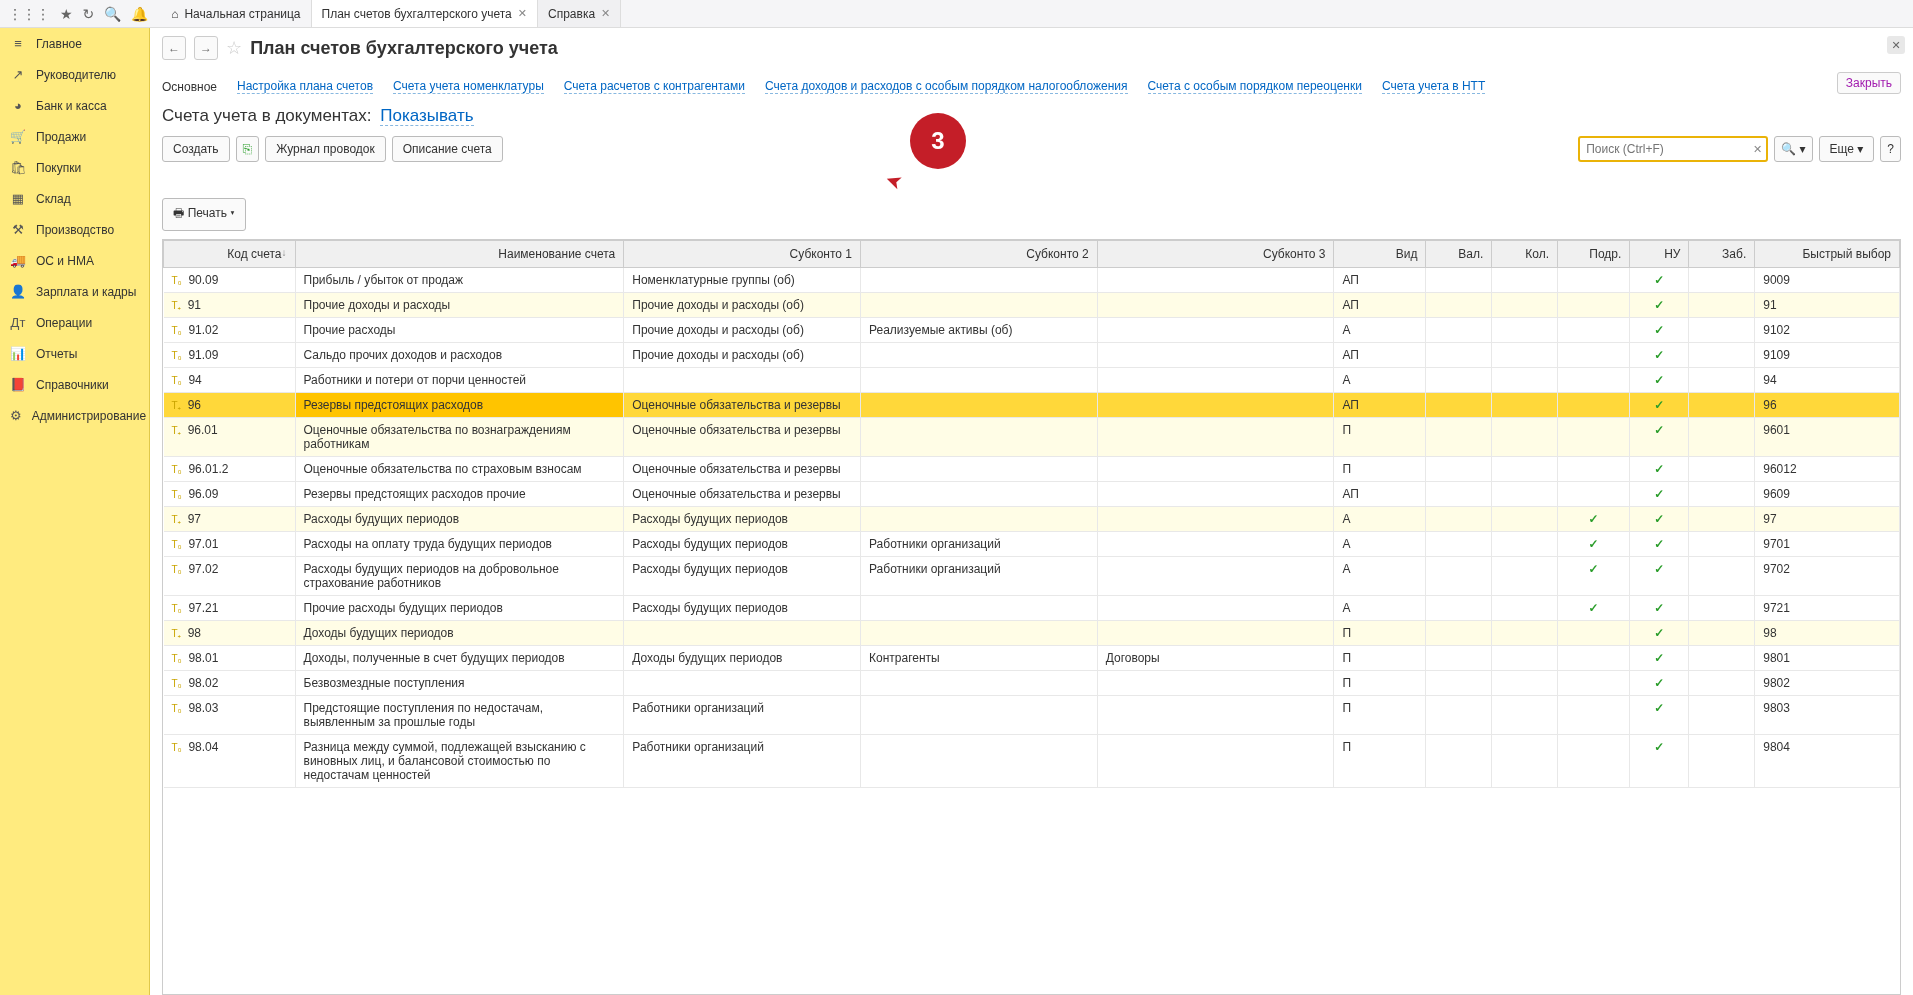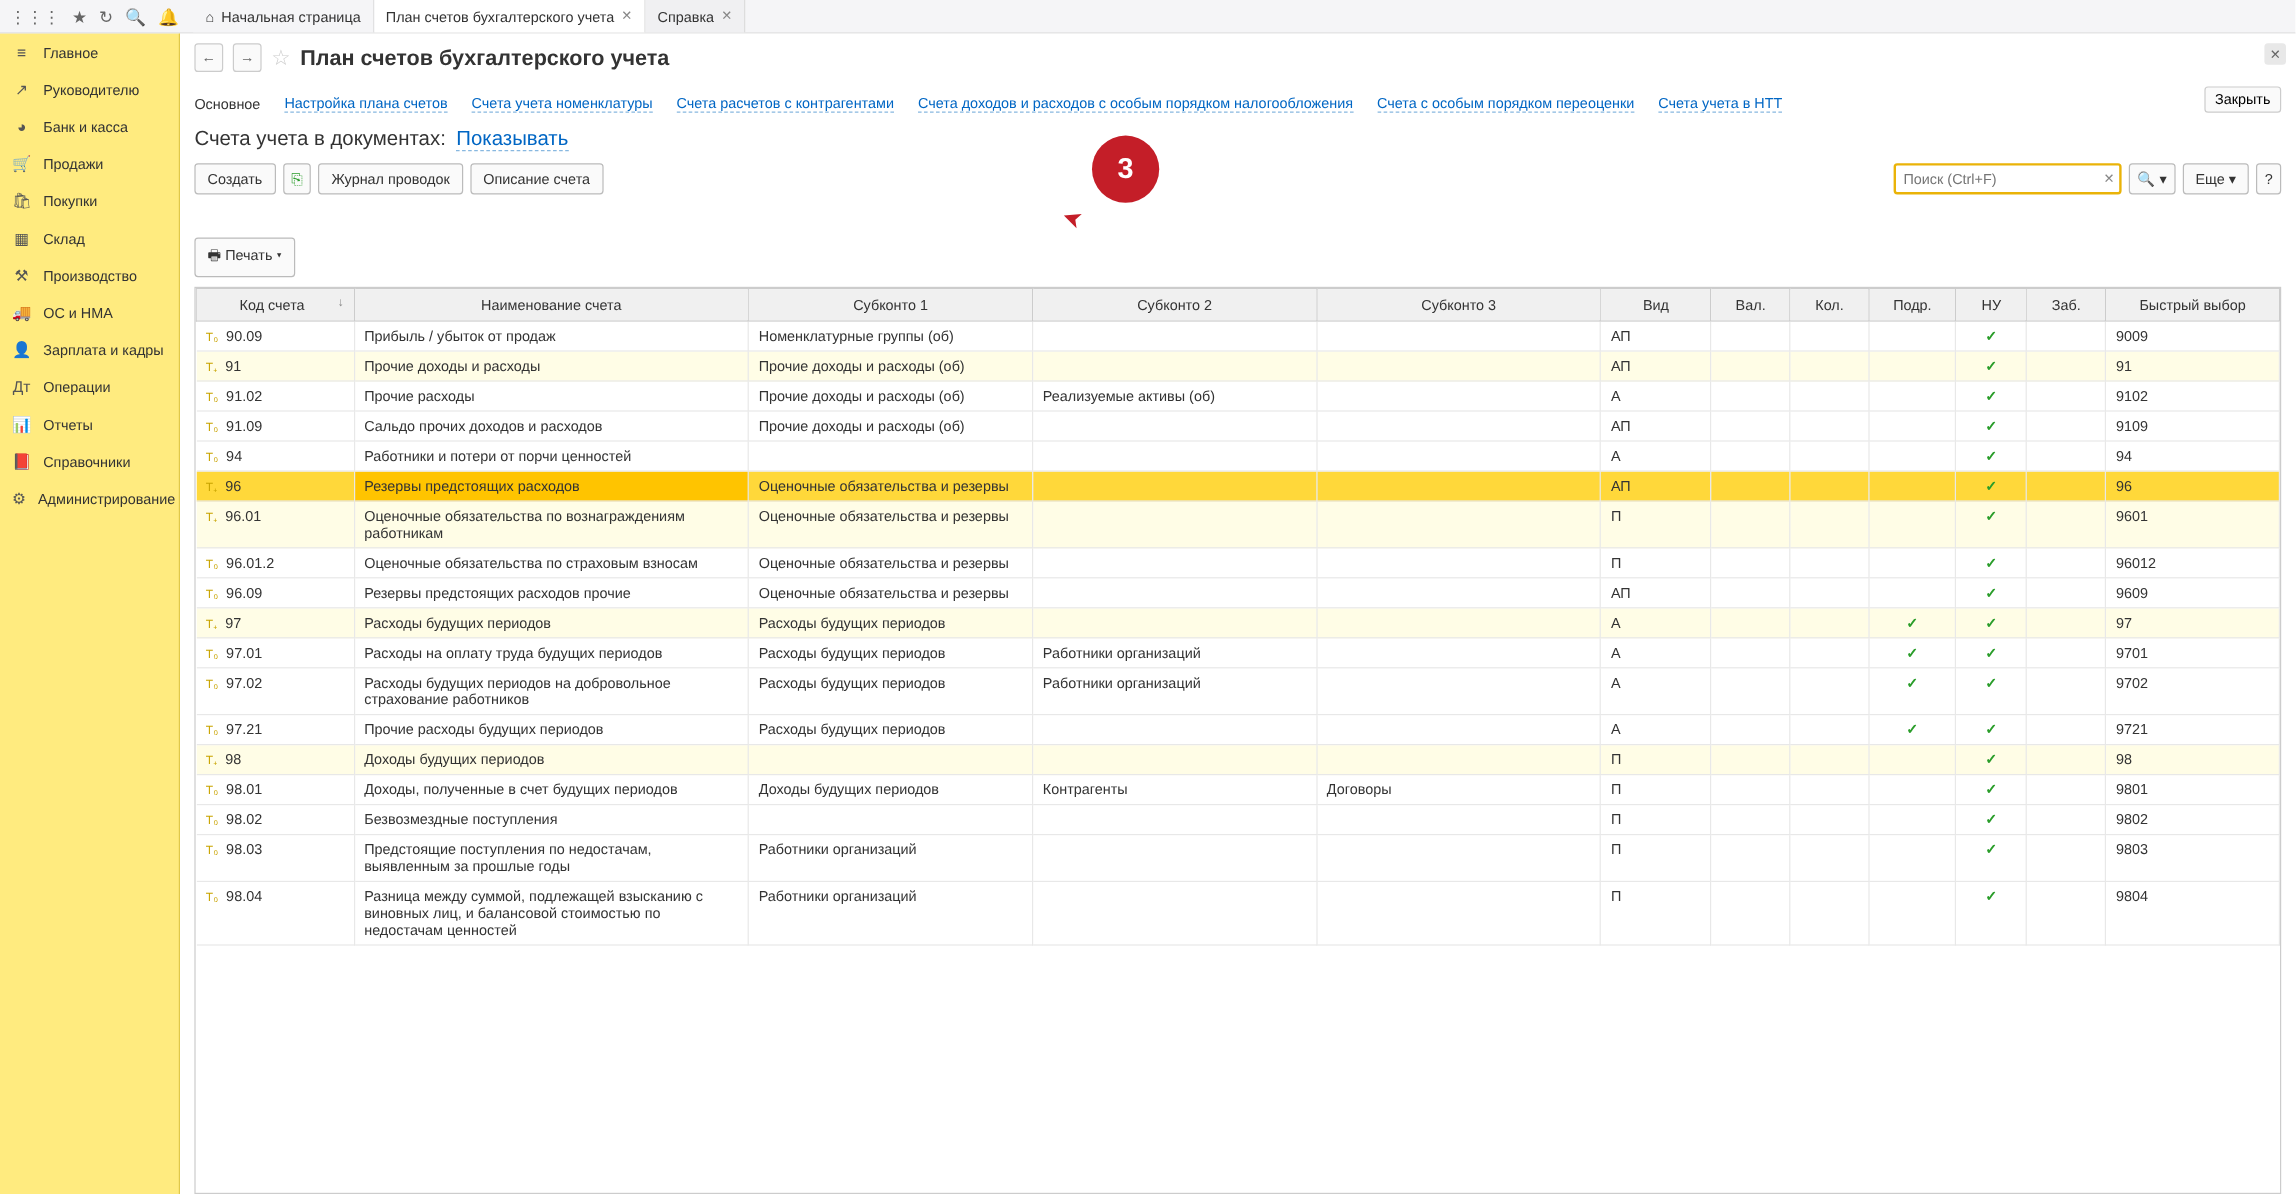--- a/index.html
+++ b/index.html
@@ -26,42 +26,42 @@
 .content { flex: 1; display: flex; flex-direction: column; min-width: 0; background: #fff; position: relative; }
 .header-row { display: flex; align-items: center; padding: 8px 12px; gap: 8px; }
 .nav-btn { width: 24px; height: 24px; border: 1px solid #ccc; background: #fafafa; border-radius: 3px; display: flex; align-items: center; justify-content: center; cursor: pointer; font-size: 12px; color: #666; }
 .star { color: #ccc; font-size: 18px; }
 .page-title { font-size: 18px; font-weight: bold; color: #333; }
 .close-top { position: absolute; right: 8px; top: 8px; width: 18px; height: 18px; background: #e8e8e8; border-radius: 3px; display:flex; align-items:center; justify-content:center; font-size:11px; color:#666; cursor:pointer;}
 
 .links-row { display: flex; gap: 20px; padding: 4px 12px 8px; align-items: flex-end; flex-wrap: wrap; }
 .link { color: #0066c4; font-size: 12px; cursor: pointer; border-bottom: 1px dashed #88b8e0; }
 .link.active { color: #333; border-bottom: none; }
-.right-link { margin-left: auto; color: #000000; cursor: pointer; border: 1px solid #ccc; padding: 3px 8px; border-radius: 3px; background: #fafafa; font-size: 12px; }
+.right-link { margin-left: auto; color: #a21caf; cursor: pointer; border: 1px solid #ccc; padding: 3px 8px; border-radius: 3px; background: #fafafa; font-size: 12px; }
 
 .info-row { padding: 4px 12px 10px; font-size: 17px; color: #333; }
 .info-row .link2 { color: #0066c4; border-bottom: 1px dashed #88b8e0; cursor: pointer; margin-left: 4px; }
 
 .toolbar { display: flex; align-items: center; gap: 6px; padding: 0 12px 8px; }
 .btn { border: 1px solid #bbb; background: #fafafa; padding: 5px 10px; border-radius: 3px; font-size: 12px; cursor: pointer; color: #333; }
 .btn.icon-only { padding: 5px 6px; }
 .toolbar-right { margin-left: auto; display: flex; gap: 6px; align-items:center; }
 .search { width: 190px; height: 26px; border: 2px solid #eab308; border-radius: 3px; padding: 0 24px 0 6px; font-size: 12px; color: #888; }
 .search-wrap { position: relative; }
 .search-x { position: absolute; right: 6px; top: 50%; transform: translateY(-50%); color: #888; font-size: 11px; cursor: pointer; }
 .print-row { padding: 0 12px 8px; margin-top: 28px; }
 
 
 .annot-circle { position: absolute; width: 56px; height: 56px; background: #c41e28; border-radius: 50%; color: #fff; display: flex; align-items: center; justify-content: center; font-size: 24px; font-weight: bold; z-index: 50; left: 760px; top: 85px; }
 .annot-arrow { position: absolute; left: 735px; top: 142px; z-index: 50; color: #c41e28; font-size: 20px; transform: rotate(200deg); }
 
 
 .table-wrap { flex: 1; overflow: auto; margin: 0 12px; border: 1px solid #ccc; }
 table { border-collapse: collapse; width: 100%; font-size: 12px; }
-th { background: #f0f0f0; border: 1px solid #ccc; padding: 6px 8px; text-align: center; font-weight: normal; color: #333; position: sticky; top: 0; }
+th { background: #f0f0f0; border: 1px solid #ccc; padding: 6px 8px; text-align: right; font-weight: normal; color: #333; position: sticky; top: 0; }
 td { border-right: 1px solid #e8e8e8; border-bottom: 1px solid #e8e8e8; padding: 5px 8px; vertical-align: top; }
 tbody tr.grp { background: #fffde6; }
 tbody tr.sel td { background: #ffd83a; }
 tbody tr.sel td.name-cell { background: #ffc400; }
 .row-icon { color: #c9a400; font-size: 10px; }
 .row-icon.grp-i { color: #c9a400; }
 .check { color: #2a9d2a; font-weight: bold; text-align: center; }
 .sort-ind { float: right; color: #888; font-size: 10px; }
 th.c-code { width: 100px; }
 th.c-name { width: 250px; }

